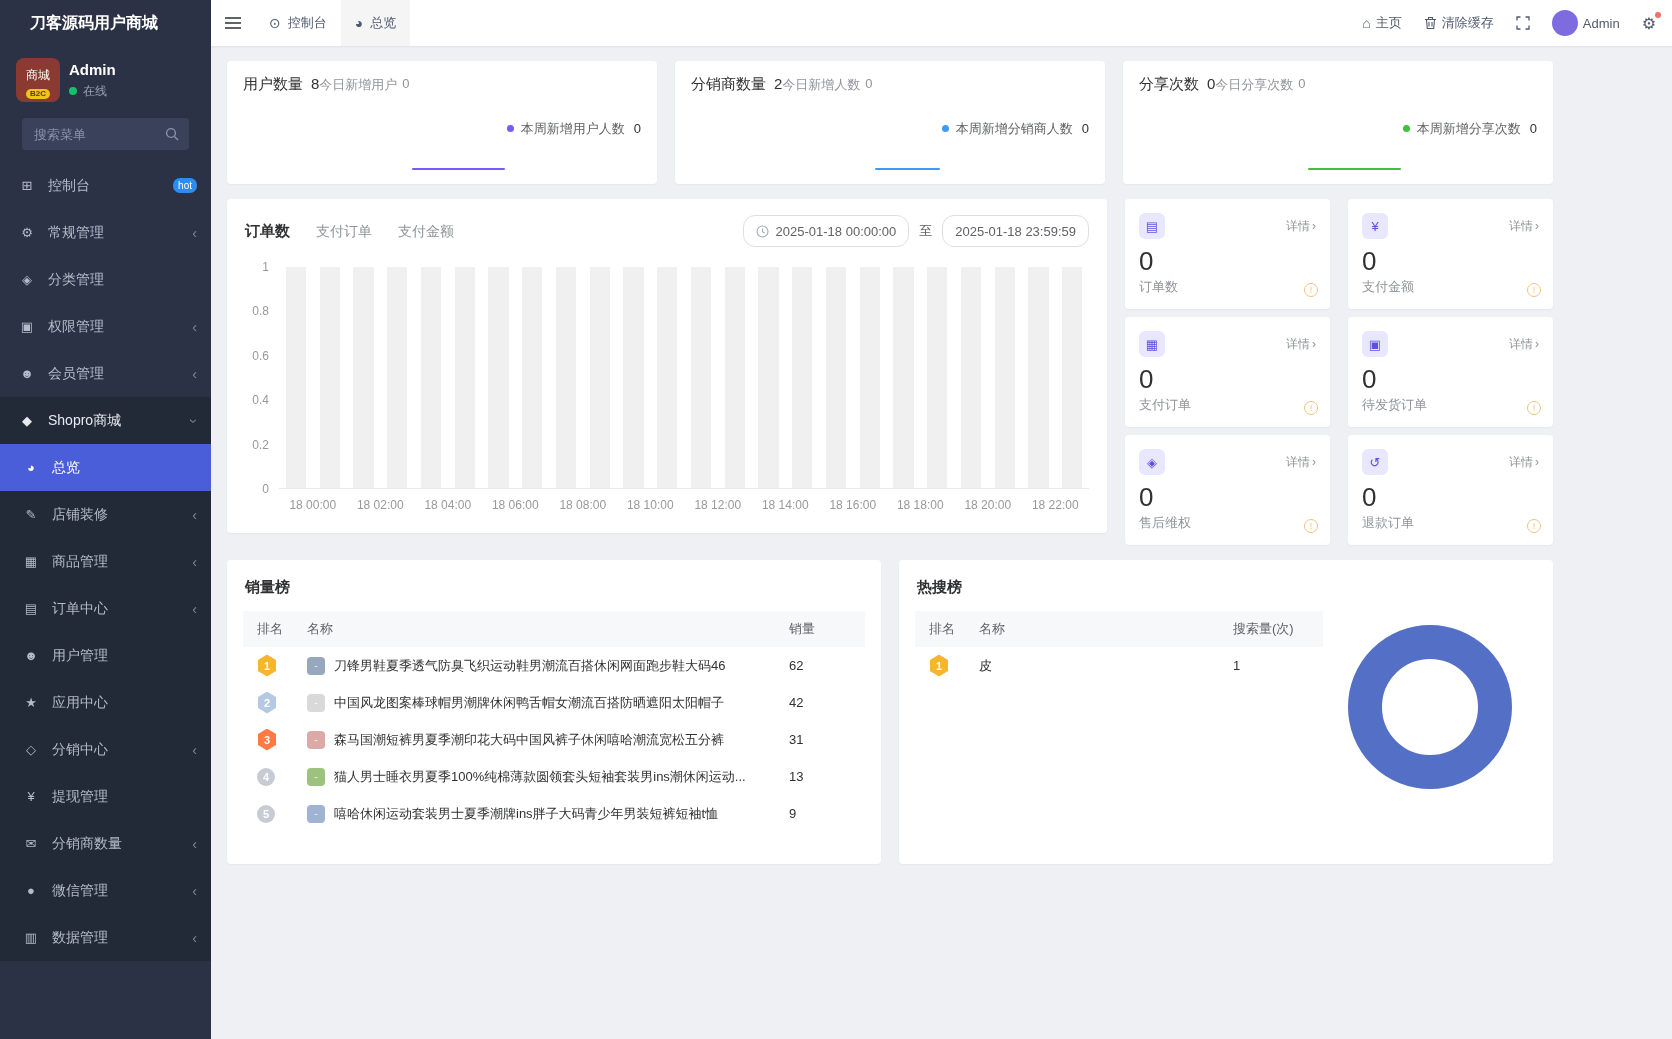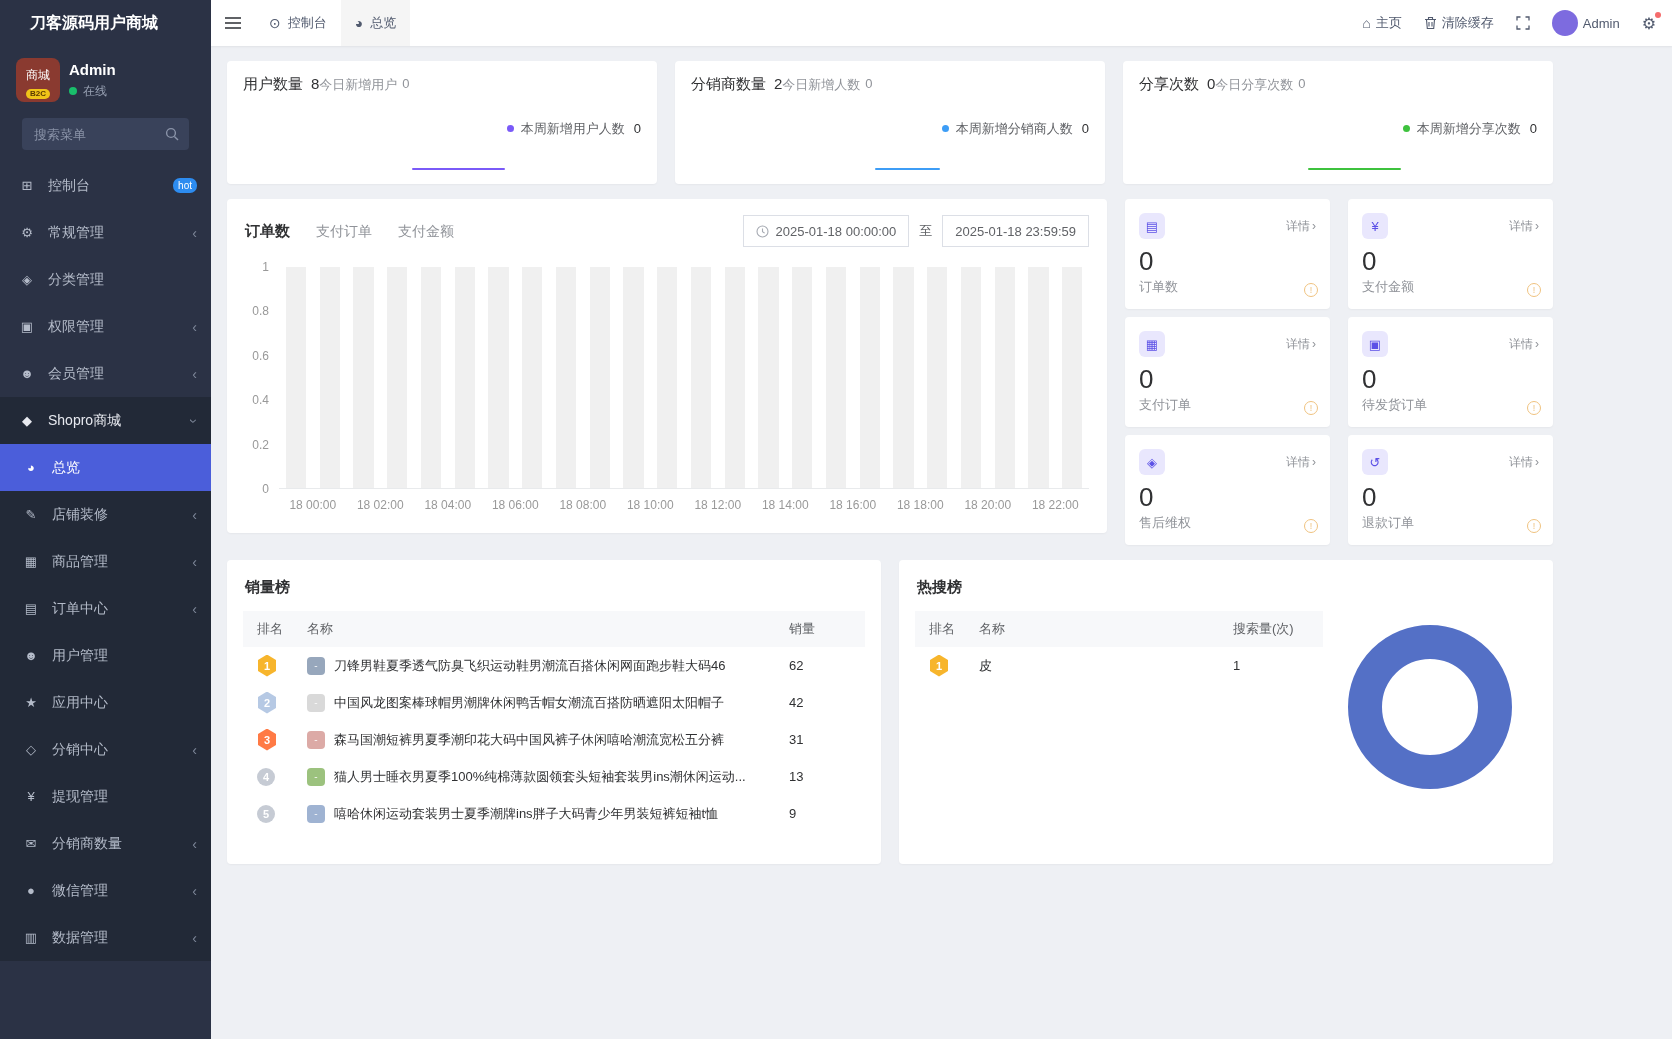--- a/index.html
+++ b/index.html
@@ -59,21 +59,21 @@
 .sc-foot{display:flex;align-items:center;gap:7px;font-size:13px;color:#606266;margin-top:12px}
 .dot{width:7px;height:7px;border-radius:50%;background:#888}
 .sc-wv{margin-left:2px;color:#303133}
 
 .chart-card{width:880px;height:334px;padding:16px 18px}
 .oc-head{display:flex;justify-content:space-between;align-items:center}
 .oc-tabs{display:flex;gap:26px;align-items:baseline}
 .oc-tab{font-size:14px;color:#909399;cursor:pointer;white-space:nowrap}
 .oc-tab.active{font-size:15px;color:#303133;font-weight:bold}
 .datebar{display:flex;align-items:center;gap:10px}
-.date-box{height:32px;border:1px solid #dcdfe6;border-radius:0;display:flex;align-items:center;gap:7px;padding:0 12px;font-size:13px;color:#606266;background:#fff;cursor:pointer;white-space:nowrap}
+.date-box{height:32px;border:1px solid #dcdfe6;border-radius:12px;display:flex;align-items:center;gap:7px;padding:0 12px;font-size:13px;color:#606266;background:#fff;cursor:pointer;white-space:nowrap}
 .date-sep{font-size:13px;color:#606266}
 .chart-flex{display:flex;margin-top:20px;height:222px}
 .ylabels{width:34px;height:234px;margin-top:-6px;display:flex;flex-direction:column;justify-content:space-between;align-items:flex-end;padding-right:10px;font-size:12px;color:#999}
 .ylabels span{line-height:12px}
 .bars{flex:1;height:222px;display:flex;align-items:flex-end;border-bottom:1px solid #e8eaec}
 .bar-slot{flex:1;height:100%;display:flex;align-items:flex-end;justify-content:center}
 .bar-bg{width:60%;height:100%;background:var(--bar-bg);display:flex;align-items:flex-end}
 .bar-fill{width:100%;background:var(--donut)}
 .xrow{display:flex;margin-top:9px}
 .x-spacer{width:34px}

